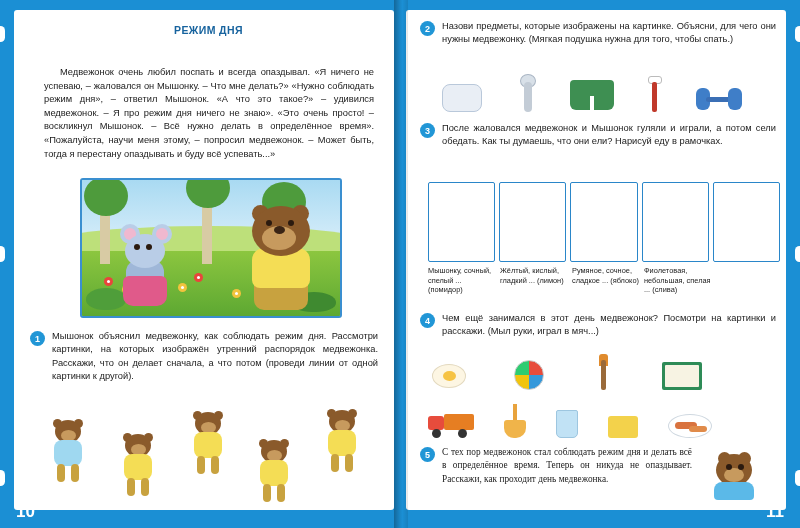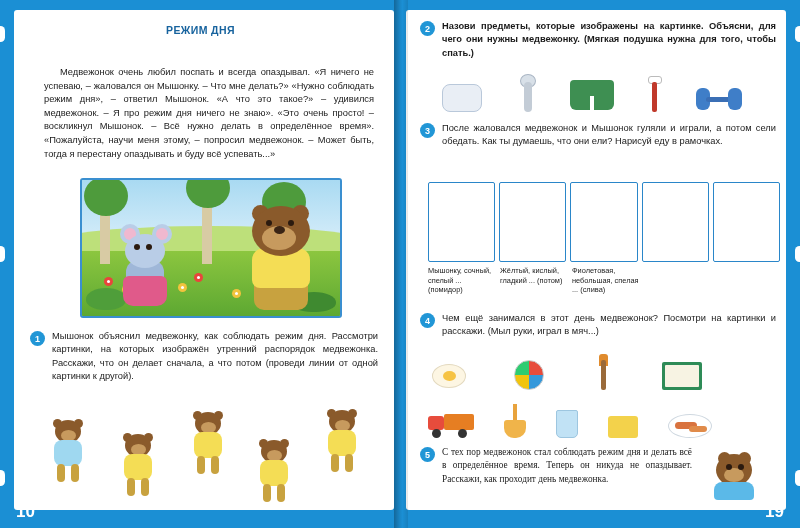--- a/index.html
+++ b/index.html
@@ -70,21 +70,21 @@
     background: #ffffff;
     display: flex; align-items: center;
     padding-left: 16px;
   }
   .topic-title {
     font-size: 14px; font-weight: bold; color: #17639e;
     letter-spacing: .2px;
   }
   .regime-label {
     position: absolute;
-    left: 152px; top: 14px;
+    left: 160px; top: 14px;
     font-size: 10.5px; font-weight: bold; color: #17639e;
     letter-spacing: .4px;
   }
 
   
   .story {
     position: absolute;
     left: 30px; top: 56px; width: 330px;
     font-size: 9.3px; line-height: 13.6px;
     color: #1a1a1a;
@@ -355,21 +355,21 @@
     <div class="hole" style="left:-4px; top:246px;"></div>
     <div class="hole" style="left:-4px; top:470px;"></div>
   </div>
 
   <div class="right-page">
     <div class="right-frame"></div>
     <div class="right-inner">
 
       <div class="r-task" style="left:14px; top:10px; width:356px;">
         <div class="num" style="left:0; top:1px;">2</div>
-        <div class="task-text" style="margin-left:22px;font-weight:bold;">Назови предметы, которые изображены на картинке. Объясни, для чего они нужны медвежонку. (Мягкая подушка нужна для того, чтобы спать.)</div>
+        <div class="task-text" style="margin-left:22px;">Назови предметы, которые изображены на картинке. Объясни, для чего они нужны медвежонку. (Мягкая подушка нужна для того, чтобы спать.)</div>
       </div>
 
       <div class="obj-row" style="left:36px; top:64px; gap:26px;">
         <div class="obj" style="width:44px;height:34px;">
             <div class="pillow" style="position:absolute;left:0;top:4px;"></div>
           </div>
         <div class="obj" style="width:32px;height:40px;">
             <div class="spoon-b"></div>
             <div class="spoon-h"></div>
           </div>
@@ -397,21 +397,22 @@
       <div class="boxes">
         <div class="box"></div>
         <div class="box"></div>
         <div class="box"></div>
         <div class="box"></div>
         <div class="box"></div>
       </div>
 
       <div class="cap-row">
         <div class="cap">Мышонку, сочный, спелый ... (помидор)</div>
-        <div class="cap">Жёлтый, кислый, гладкий ... (потом)</div>
+        <div class="cap">Жёлтый, кислый, гладкий ... (лимон)</div>
+        <div class="cap">Румяное, сочное, сладкое ... (яблоко)</div>
         <div class="cap">Фиолетовая, небольшая, спелая ... (слива)</div>
       </div>
 
       <div class="r-task" style="left:14px; top:302px; width:356px;">
         <div class="num" style="left:0; top:1px;">4</div>
         <div class="task-text" style="margin-left:22px;">Чем ещё занимался в этот день медвежонок? Посмотри на картинки и расскажи. (Мыл руки, играл в мяч...)</div>
       </div>
 
       <div class="obj-row" style="left:26px; top:344px; gap:46px;">
         <div class="obj" style="width:36px;height:28px;">
@@ -467,20 +468,20 @@
         <div class="bs-ear" style="left:10px;"></div>
           <div class="bs-ear" style="left:30px;"></div>
         <div class="bs-head"></div>
         <div class="bs-muz"></div>
         <div class="eye" style="left:18px;top:12px;"></div>
         <div class="eye" style="left:30px;top:12px;"></div>
         <div class="bs-body"></div>
       </div>
     </div>
 
-    <div class="pagenum r">19</div>
+    <div class="pagenum r">11</div>
     <div class="hole" style="right:-4px; top:26px;"></div>
     <div class="hole" style="right:-4px; top:246px;"></div>
     <div class="hole" style="right:-4px; top:470px;"></div>
   </div>
 
   <div class="gutter"></div>
 </div>
 
 </body></html>

